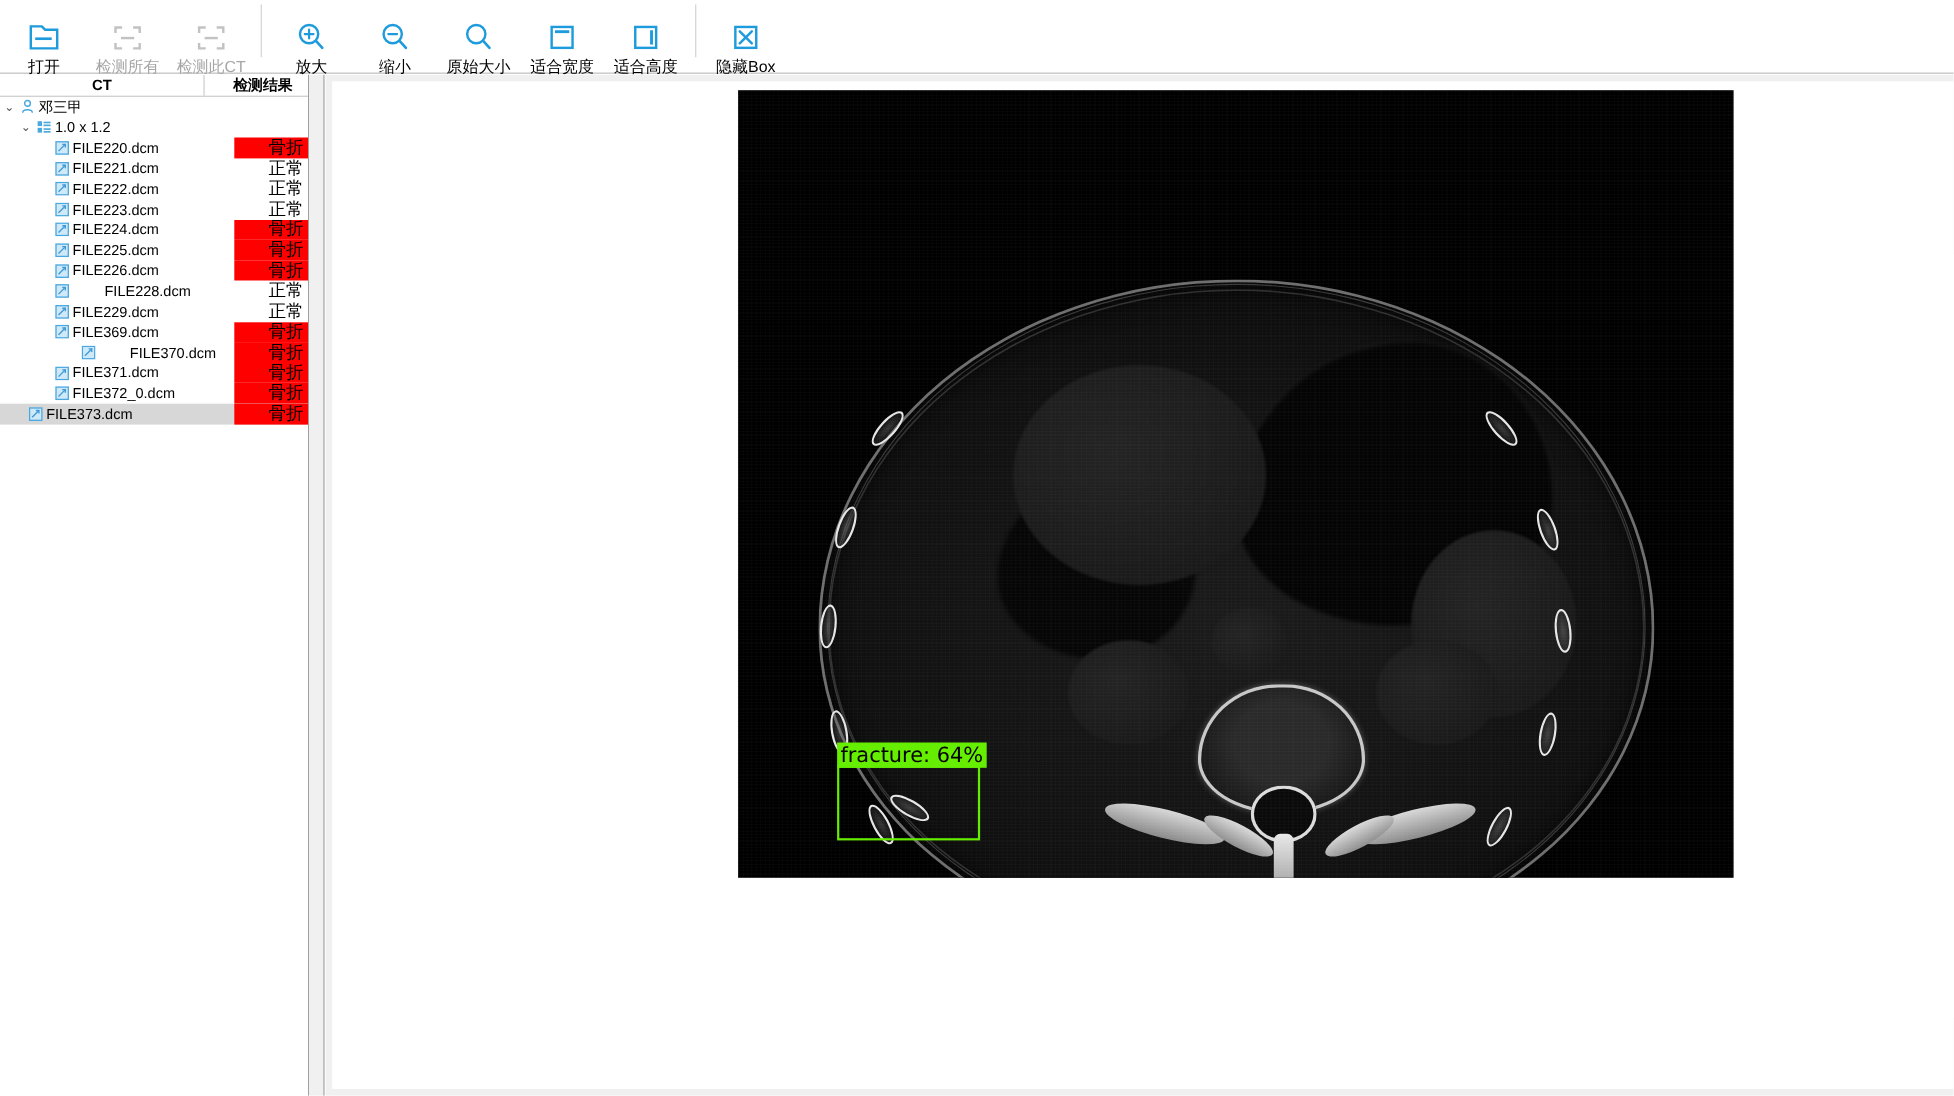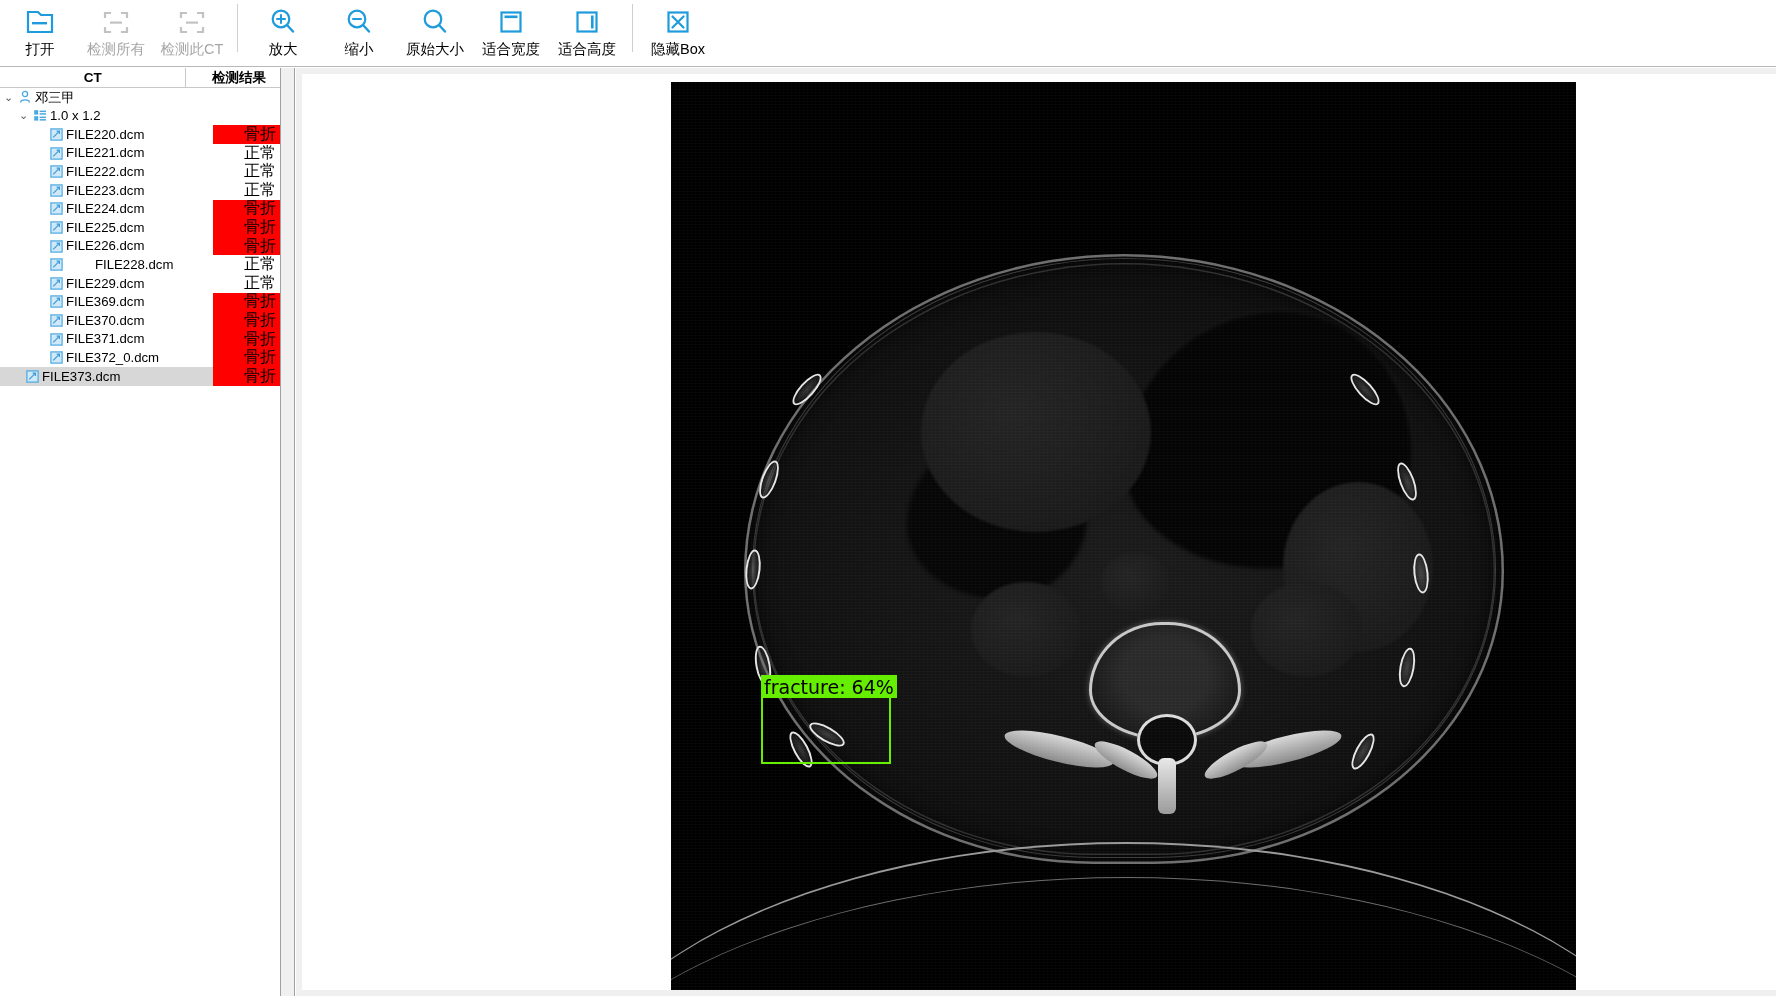--- a/index.html
+++ b/index.html
@@ -26,20 +26,21 @@
     width: 76px;
     height: 64px;
     display: flex;
     flex-direction: column;
     align-items: center;
     justify-content: flex-start;
     padding-top: 5px;
     cursor: pointer;
     background: transparent;
     border: none;
+    margin-top: 12px;
   }
   .tb-ico {
     height: 34px;
     width: 40px;
     display: flex;
     align-items: center;
     justify-content: center;
   }
   .tb-lbl {
     font-size: 14.5px;
@@ -161,21 +162,21 @@
     background: #ffffff;
     overflow: hidden;
   }
 
   
   #ct-image {
     position: absolute;
     left: 369px;
     top: 8px;
     width: 905px;
-    height: 908px;
+    height: 716px;
     background: #000000;
     overflow: hidden;
   }
   
   .ct-body {
     position: absolute;
     left: 50%;
     top: 172px;
     width: 760px;
     height: 610px;
@@ -583,21 +584,21 @@
               <rect x="0.9" y="0.9" width="11.2" height="11.2" fill="#cfe9f8" stroke="#4aa8e0" stroke-width="1.2"></rect>
               <path d="M3.2 9.4 L9.4 3.2" stroke="#3f9ad6" stroke-width="1.2"></path>
               <path d="M6.6 3.2 H9.4 V6.0" fill="none" stroke="#3f9ad6" stroke-width="1.2"></path>
             </svg>
           </span>
           <span class="label">FILE369.dcm</span>
           <div class="res-cell frac" style="background: rgb(255, 0, 0);">
             <span>骨折</span>
           </div>
         </div>
-        <div class="trow" style="padding-left: 46px;">
+        <div class="trow" style="padding-left: 70px; gap: 28px;">
           <span class="ico-slot">
             <svg class="ico-file" width="13" height="13" viewBox="0 0 13 13">
               <rect x="0.9" y="0.9" width="11.2" height="11.2" fill="#cfe9f8" stroke="#4aa8e0" stroke-width="1.2"></rect>
               <path d="M3.2 9.4 L9.4 3.2" stroke="#3f9ad6" stroke-width="1.2"></path>
               <path d="M6.6 3.2 H9.4 V6.0" fill="none" stroke="#3f9ad6" stroke-width="1.2"></path>
             </svg>
           </span>
           <span class="label">FILE370.dcm</span>
           <div class="res-cell frac" style="background: rgb(255, 0, 0);">
             <span>骨折</span>

